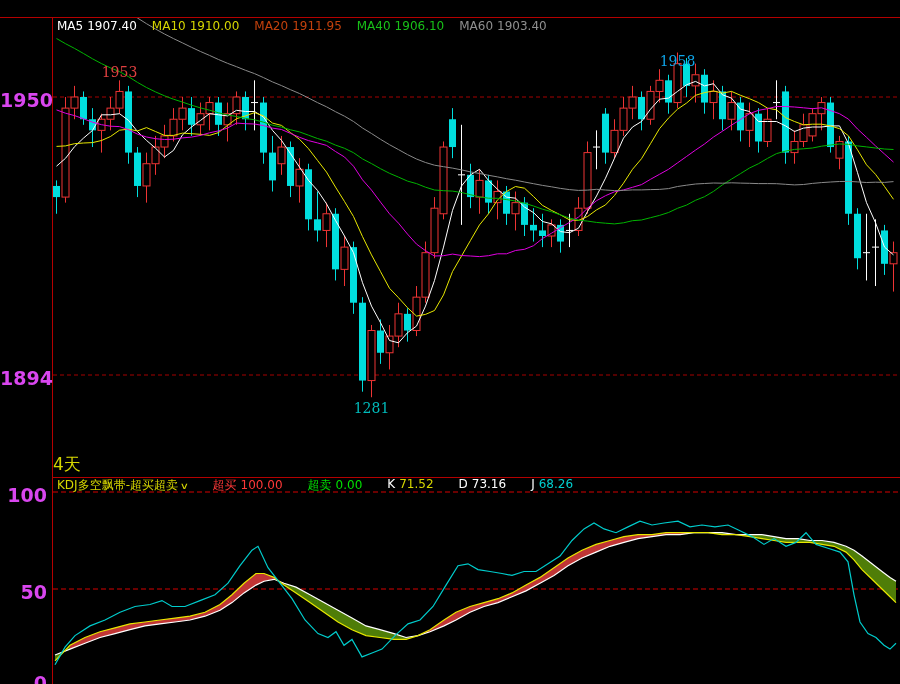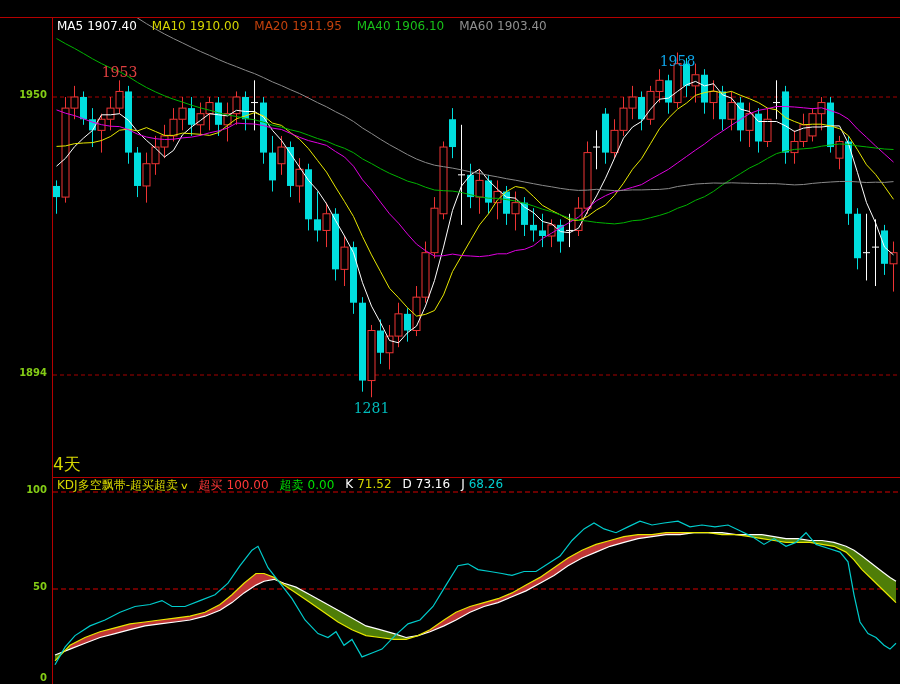--- a/index.html
+++ b/index.html
@@ -7,27 +7,27 @@
           font-family:"DejaVu Sans",sans-serif;-webkit-font-smoothing:none;}
   .abs{position:absolute;}
   .title-bar{left:0;top:0;width:900px;height:17px;display:flex;align-items:center;
              color:#e6e6e6;font-size:12px;line-height:17px;white-space:nowrap;}
   .link-icon{margin:1px 6px 0 5px;display:inline-flex;}
   .sup-flag{color:#ff4242;font-size:9px;vertical-align:super;margin:0 1px;}
   .period{margin-left:20px;}
   .caret{font-size:9px;margin-left:3px;display:inline-block;transform:scaleX(1.4);}
   .caret.white{color:#e6e6e6;} .caret.yellow{color:#d6d600;}
   .ma-row{left:57px;top:19px;display:flex;gap:15px;font-size:12px;white-space:nowrap;z-index:5;}
-  .kdj-row{left:57px;top:477px;display:flex;gap:11px;font-size:12px;white-space:nowrap;z-index:5;}
+  .kdj-row{left:57px;top:477px;display:flex;gap:25px;font-size:12px;white-space:nowrap;z-index:5;}
   .c-white{color:#ffffff;} .c-yellow{color:#d6d600;} .c-magenta{color:#c2410c;}
   .c-green{color:#18c018;} .c-gray{color:#8f8f8f;} .c-red{color:#ff3838;}
   .c-cyan{color:#00cfcf;} .c-brightgreen{color:#00e000;}
   .pair span{margin-right:4px;} .pair span:last-child{margin-right:0;}
-  .axis-label{position:absolute;left:0;width:47px;text-align:right;color:#84cc16;
-              font-size:10px;font-weight:bold;z-index:5;}
+  .axis-label{position:absolute;left:0;width:47px;text-align:right;color:#d946ef;
+              font-size:19px;font-weight:bold;z-index:5;}
   .range-label{left:53px;top:453px;color:#d6d600;font-size:17px;z-index:5;text-align:right;}
   .ann{position:absolute;font-family:"DejaVu Serif",serif;font-size:14px;z-index:6;
        transform:translateX(-50%);white-space:nowrap;}
   svg#chart-svg{position:absolute;left:0;top:0;z-index:1;}
 </style>
 </head>
 <body>
 
 <div class="screen">
 

